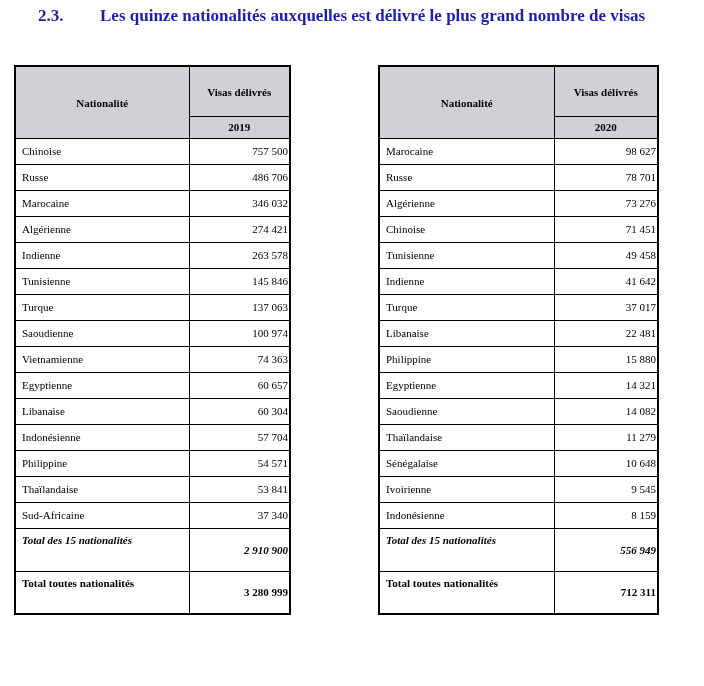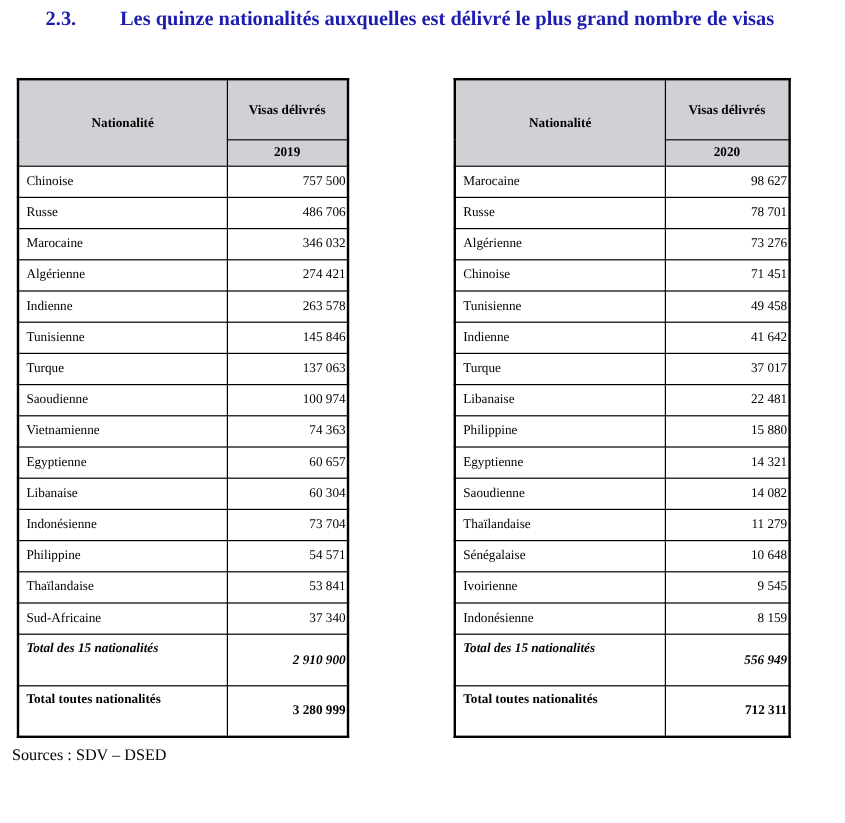--- a/index.html
+++ b/index.html
@@ -152,21 +152,21 @@
           <td class="value-cell">60 657</td>
         </tr>
 
         <tr>
           <td class="nationality-cell">Libanaise</td>
           <td class="value-cell">60 304</td>
         </tr>
 
         <tr>
           <td class="nationality-cell">Indonésienne</td>
-          <td class="value-cell">73 704</td>
+          <td class="value-cell">57 704</td>
         </tr>
 
         <tr>
           <td class="nationality-cell">Philippine</td>
           <td class="value-cell">54 571</td>
         </tr>
 
         <tr>
           <td class="nationality-cell">Thaïlandaise</td>
           <td class="value-cell">53 841</td>
@@ -288,14 +288,13 @@
       <tr class="total-all">
         <td class="nationality-cell">Total toutes nationalités</td>
         <td class="value-cell">712 311</td>
       </tr>
     </tbody>
   </table>
 
 </div>
 
 <div class="footer-notes">
-  <div>Sources : SDV – DSED</div>
 </div>
 
 </body></html>

